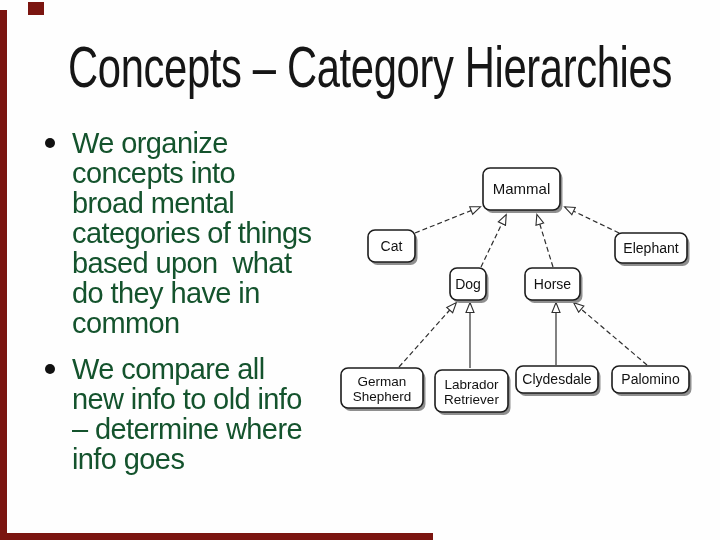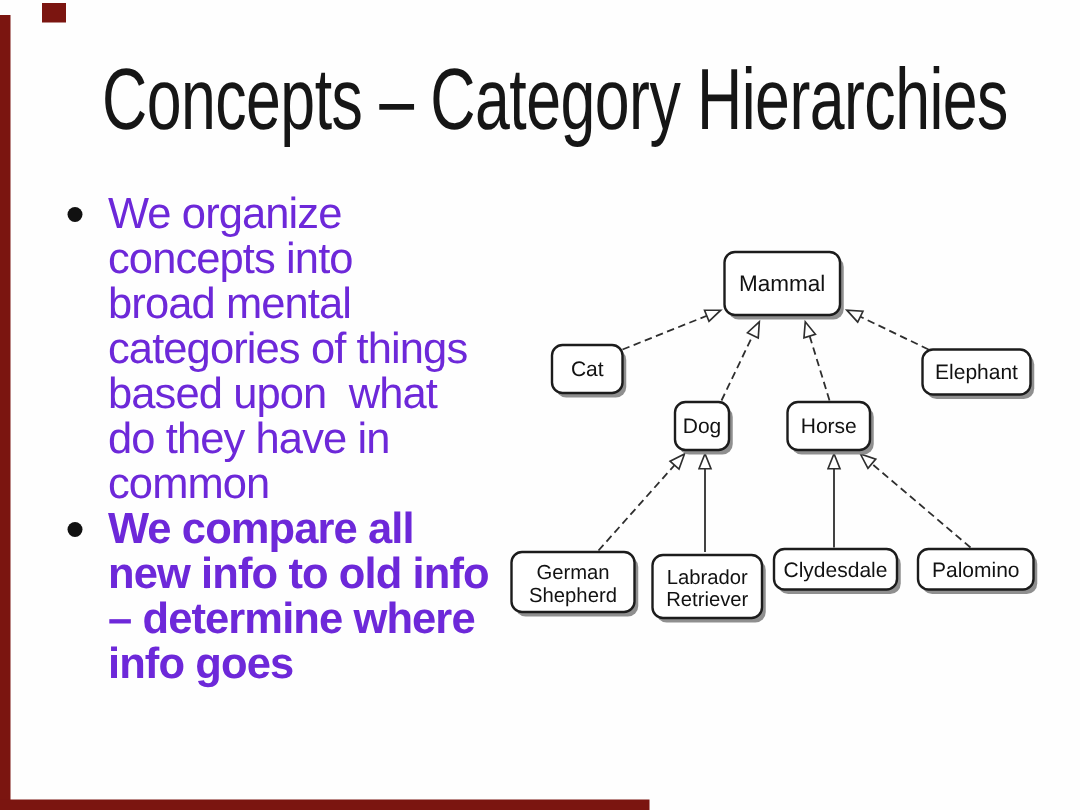--- a/index.html
+++ b/index.html
@@ -22,27 +22,27 @@
     letter-spacing:-0.5px;white-space:nowrap;
     transform:scaleX(0.72);transform-origin:0 0;
   }
 
   
   .bullets{
     position:absolute;left:44px;top:128px;width:310px;
     margin:0;padding:0;list-style:none;
   }
   .bullet{display:flex;align-items:flex-start;}
-  .bullet + .bullet{font-weight:bold;}
+  .bullet + .bullet{margin-top:16px;}
   .dot{
     flex:0 0 auto;width:10px;height:10px;border-radius:50%;
     background:#111;margin:10px 17px 0 1px;
   }
   .btext{
-    font-size:29px;line-height:30px;letter-spacing:-0.6px;color:#6d28d9;
+    font-size:29px;line-height:30px;letter-spacing:-0.6px;color:#14532d;
     white-space:pre-line;
   }
 
   
   #diagram{position:absolute;left:0;top:0;}
 </style>
 </head>
 <body>
 
 <div class="slide">

